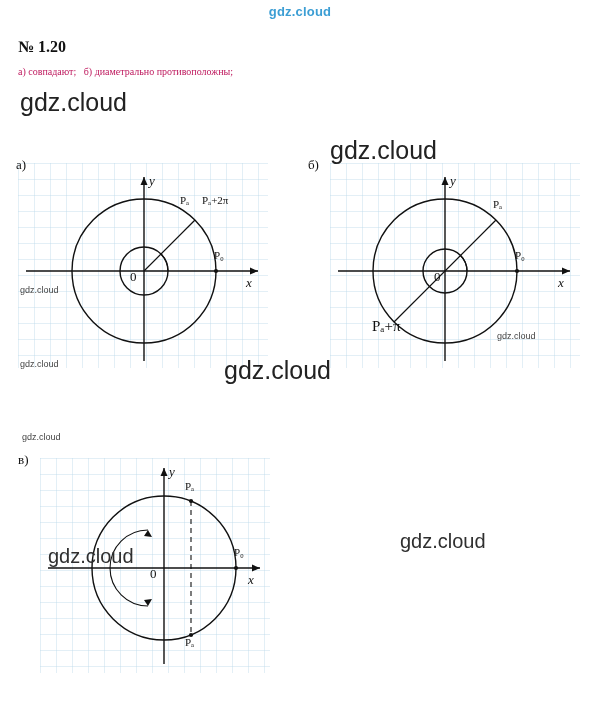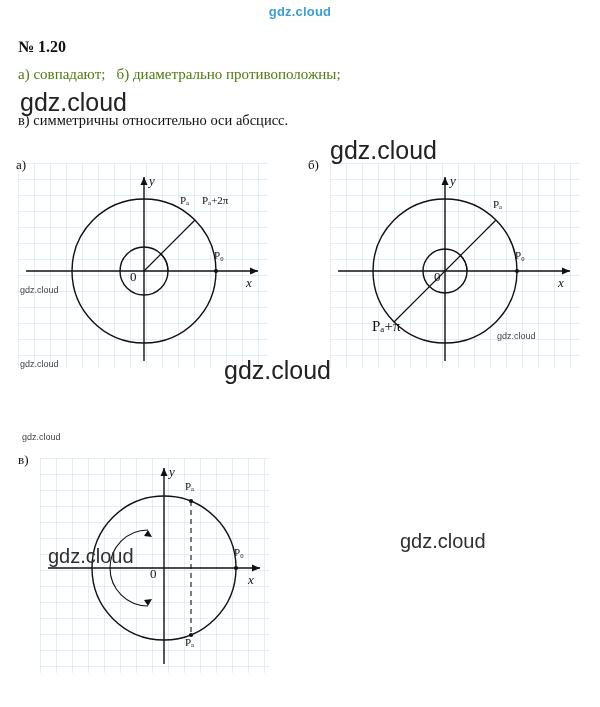--- a/index.html
+++ b/index.html
@@ -37,22 +37,22 @@
     left: 18px; top: 31px;
     font-family: "Liberation Serif", serif;
     font-size: 16px;
     font-weight: bold;
     color: #111;
     margin-top: 7px;
   }
   .answer-line-1 {
     position: absolute;
     left: 18px; top: 66px;
-    font-size: 15px;
-    color: #4d7c0f;
+    font-size: 10px;
+    color: #be185d;
     white-space: pre;
   }
   .answer-line-2 {
     position: absolute;
     left: 18px; top: 112px;
     font-size: 14.5px;
     color: #111;
     white-space: pre;
   }
   .wm {
@@ -87,21 +87,20 @@
 </head>
 <body>
 
 <div class="page">
 
   <div class="top-brand">gdz.cloud</div>
 
   <div class="task-number">№ 1.20</div>
 
   <div class="answer-line-1">а) совпадают;   б) диаметрально противоположны;</div>
-  <div class="answer-line-2">в) симметричны относительно оси абсцисс.</div>
 
 
   <div class="fig" style="left:18px; top:163px; width:250px; height:205px;">
     <svg class="grid-bg" viewBox="0 0 250 205" xmlns="http://www.w3.org/2000/svg">
       <defs>
         <pattern id="gridA" width="16" height="16" patternUnits="userSpaceOnUse">
           <path d="M 16 0 L 0 0 0 16" fill="none" stroke="#b9d7e8" stroke-width="0.8"></path>
         </pattern>
       </defs>
       <rect width="250" height="205" fill="#ffffff"></rect>

